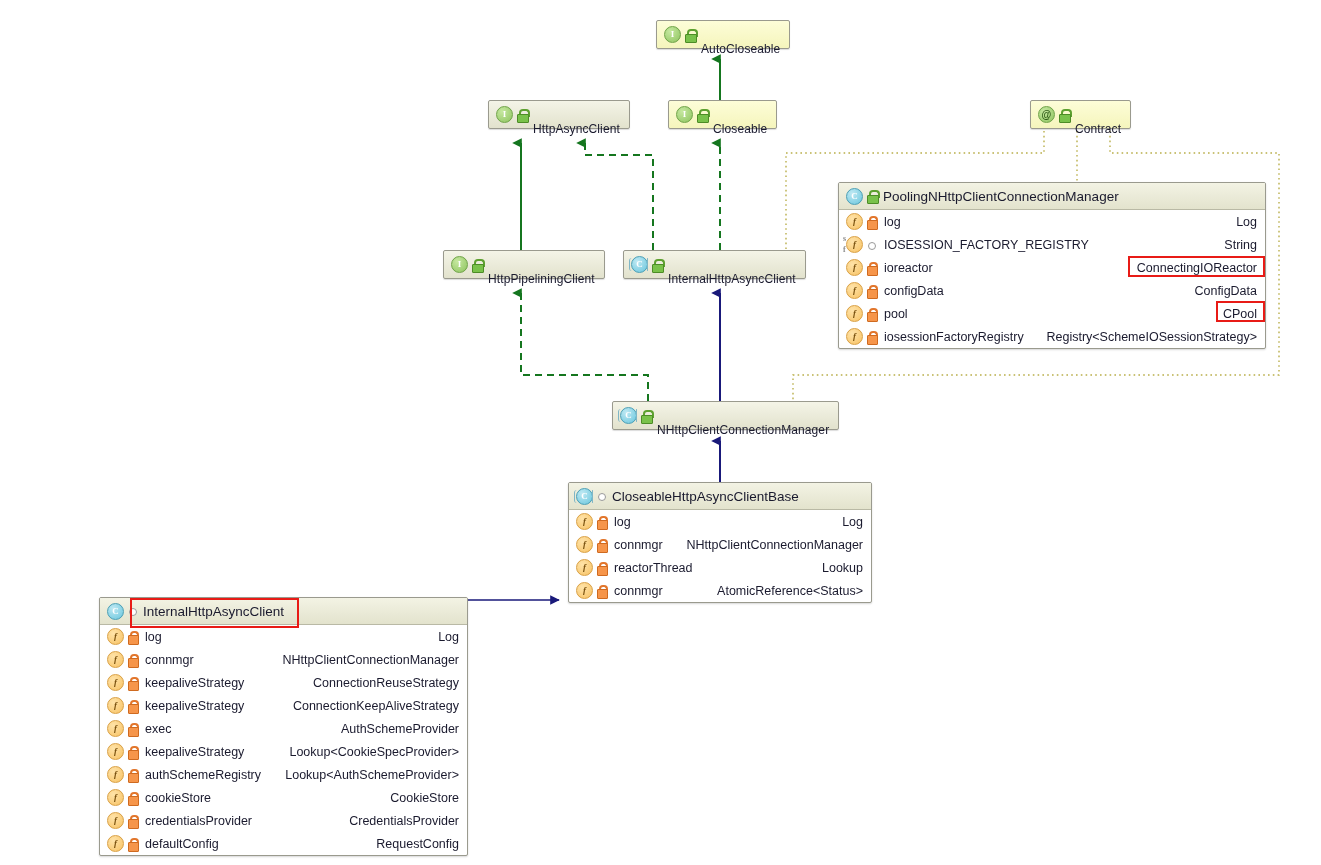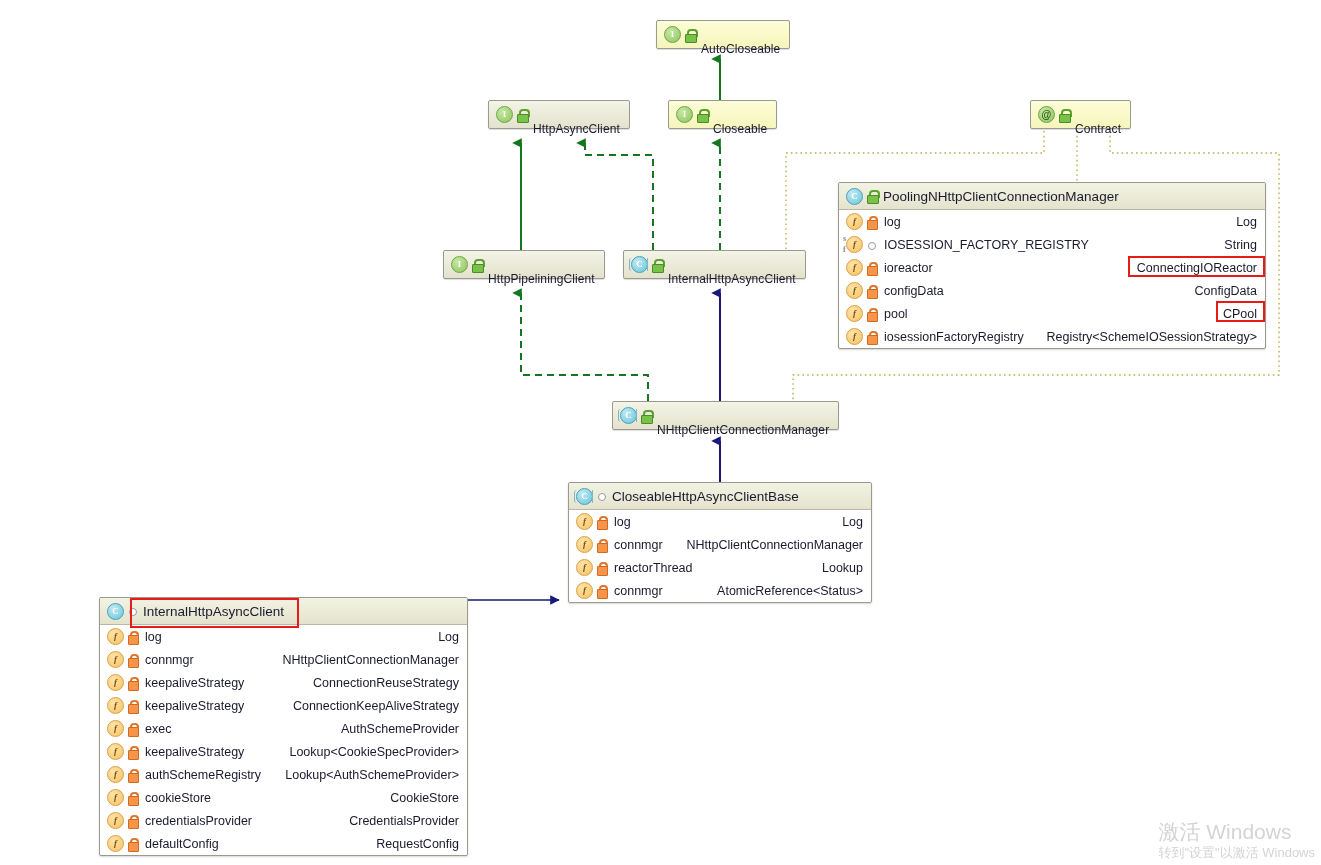--- a/index.html
+++ b/index.html
@@ -335,18 +335,14 @@
       <span class="lk-priv"></span>
       <span class="fname">defaultConfig</span>
       <span class="ftype">RequestConfig</span>
     </div>
   </div>
 
   <div class="hl" style="left:1128px;top:256px;width:137px;height:21px;"></div>
   <div class="hl" style="left:1216px;top:301px;width:49px;height:21px;"></div>
   <div class="hl" style="left:130px;top:598px;width:169px;height:30px;"></div>
 
-  <div class="wm">
-    <div class="l1">激活 Windows</div>
-    <div class="l2">转到"设置"以激活 Windows</div>
-  </div>
 
 </div>
 
 </body></html>

